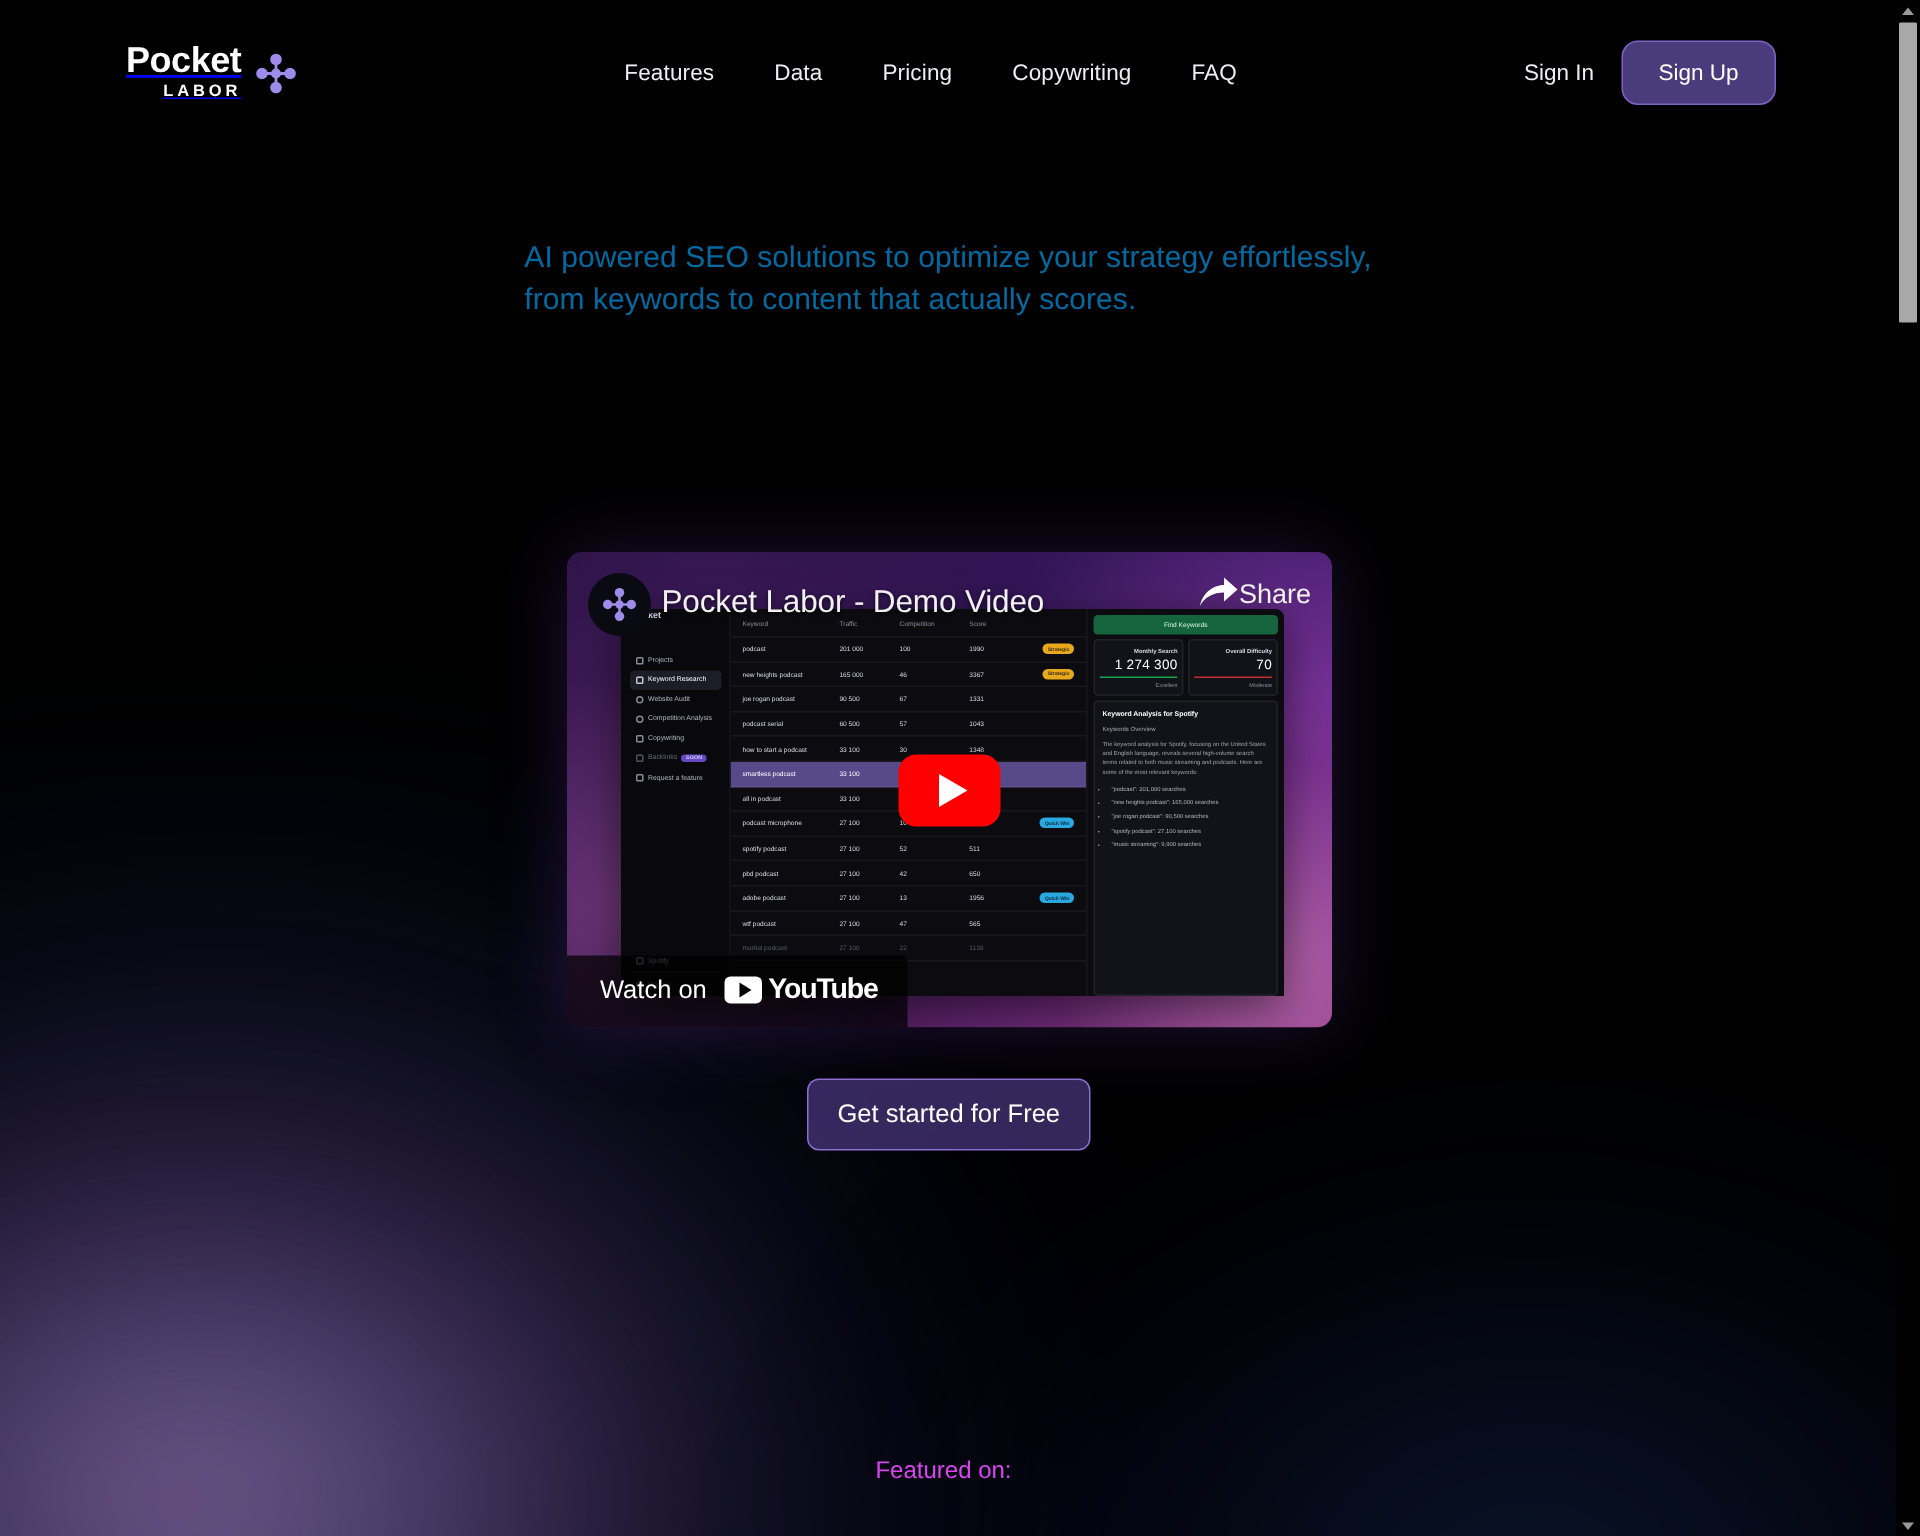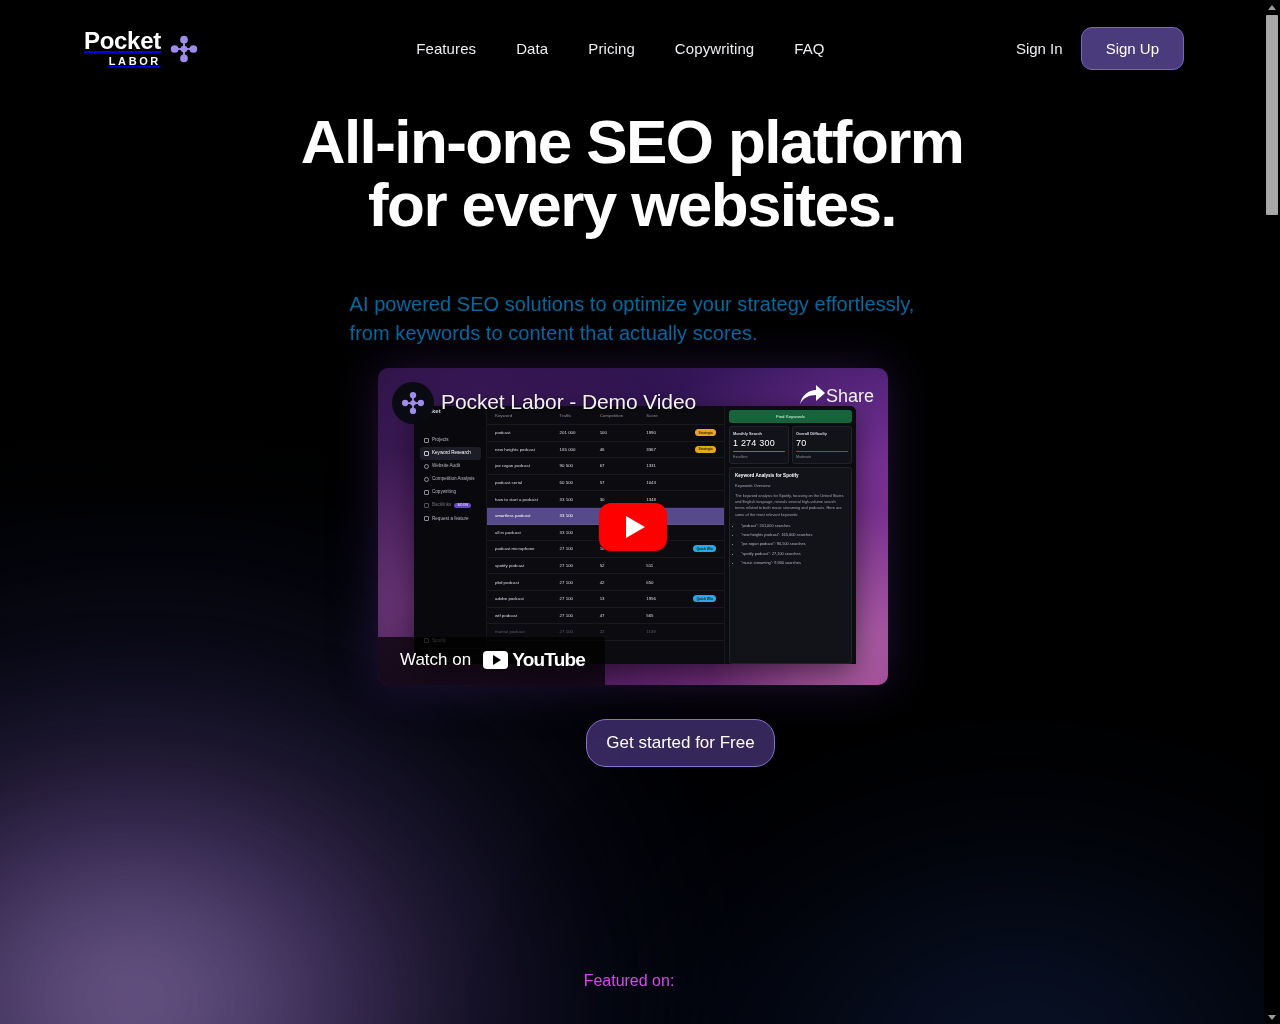--- a/index.html
+++ b/index.html
@@ -262,21 +262,21 @@
     border-left: 1px solid rgba(255,255,255,0.05);
   }
   .find-kw-btn {
     background: #16643c; color: #d9f7e6;
     font-size: 4.4px; text-align: center;
     padding: 4px 0; border-radius: 3px;
   }
   .metric-row { display: flex; gap: 3px; }
   .metric-card {
     flex: 1; background: #121219; border: 0.5px solid rgba(255,255,255,0.07);
-    border-radius: 3px; padding: 4px 3px; text-align: left;
+    border-radius: 3px; padding: 4px 3px; text-align: right;
   }
   .metric-title { font-size: 3.9px; color: #d8d8e4; font-weight: 700; }
   .metric-value { font-size: 9px; color: #ffffff; margin: 2px 0 3px; letter-spacing: .2px; }
   .metric-bar { height: 1.4px; border-radius: 1px; margin-bottom: 3px; }
   .metric-bar.green { background: #16a34a; }
   .metric-bar.red { background: #c03030; }
   .metric-label { font-size: 3.6px; color: #8e8e9c; }
   .analysis-card {
     background: #121219; border: 0.5px solid rgba(255,255,255,0.07);
     border-radius: 3px; padding: 5px 5px; flex: 1; overflow: hidden;
@@ -342,27 +342,26 @@
     margin-left: 2px; }
   .yt-logo-word { color: #ffffff; font-size: 19px; font-weight: 700; letter-spacing: -0.8px; }
 
   
   .cta-btn {
     position: absolute;
     left: 538px; top: 719px;
     width: 189px; height: 48px;
     background: rgba(86,63,146,0.62);
     border: 1px solid #8a6fd0;
-    border-radius: 20px;
+    border-radius: 8px;
     color: #ffffff;
     font-size: 17px;
     font-family: inherit;
     cursor: pointer;
     z-index: 30;
-    margin-left: 48px;
   }
 
   .featured {
     position: absolute;
     left: 0; top: 972px; width: 1258px;
     text-align: center;
     color: #d946ef;
     font-size: 16px;
     z-index: 30;
   }
@@ -431,24 +430,20 @@
       <a class="nav-link" href="#">FAQ</a>
     </nav>
 
     <div class="auth-group">
       <a class="signin-link" href="#">Sign In</a>
       <button class="signup-btn">Sign Up</button>
     </div>
   </header>
 
   <section class="hero">
-    <h1 class="hero-title">
-      <span>All-in-one SEO platform</span><br>
-      <span>for every websites.</span>
-    </h1>
     <p class="hero-sub">
       <span>AI powered SEO solutions to optimize your strategy effortlessly,</span><br>
       <span>from keywords to content that actually scores.</span>
     </p>
   </section>
 
   <div class="video-wrap">
     <div class="video-bg"></div>
 
     <div class="video-inner-shot">

